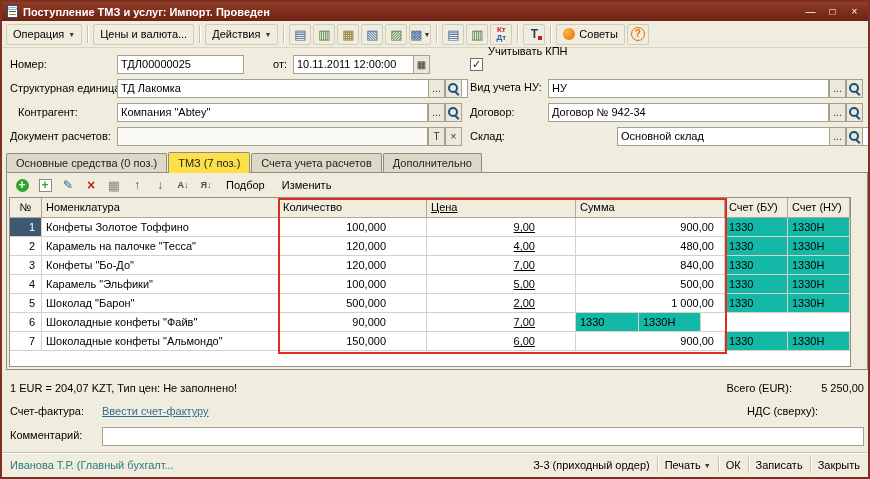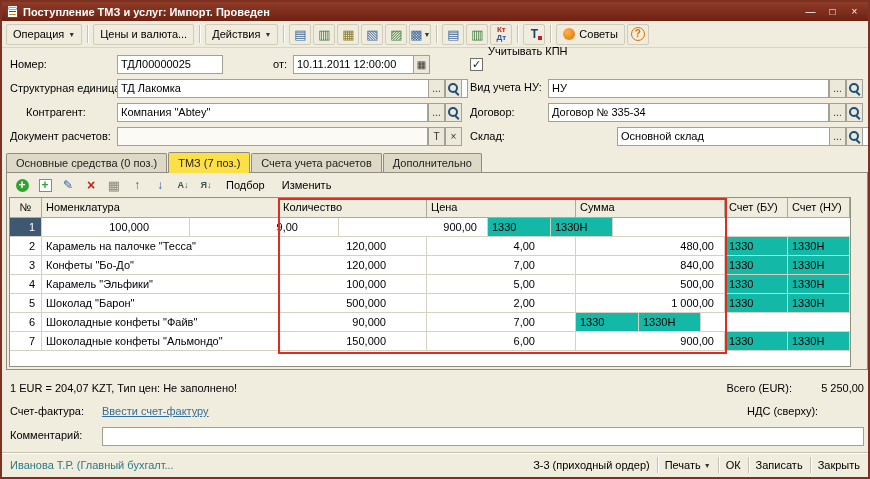--- a/index.html
+++ b/index.html
@@ -38,29 +38,29 @@
   .fb { position:absolute; width:17px; height:19px; background:#ECE9DA; border:1px solid #A3A193; font-size:10px;
     display:flex; align-items:center; justify-content:center; color:#333; }
   .mag { display:inline-block; position:relative; width:11px; height:11px; }
   .mag::before { content:""; position:absolute; left:0; top:0; width:6px; height:6px; border:2px solid #1d4e79; border-radius:50%; }
   .mag::after { content:""; position:absolute; left:8px; top:8px; width:5px; height:2px; background:#1d4e79;
     transform:rotate(45deg); transform-origin:0 0; }
   .cb { position:absolute; width:13px; height:13px; background:#fff; border:1px solid #707062; font-size:11px;
     line-height:11px; text-align:center; color:#1a1a1a; }
 
   
-  .lbl-number { left:8px; top:53px; }   .f-number { left:115px; top:53px; width:106px; }
+  .lbl-number { left:8px; top:53px; }   .f-number { left:115px; top:53px; width:127px; }
   .lbl-date { left:271px; top:53px; }   .f-date { left:291px; top:53px; width:137px; }
   .fb-cal { left:411px; top:53px; }
   .cb-kpn { left:468px; top:56px; }     .lbl-kpn { left:486px; top:40px; }
   .lbl-su { left:8px; top:77px; }       .f-su { left:115px; top:77px; width:351px; }
   .fb-su1 { left:426px; top:77px; }     .fb-su2 { left:443px; top:77px; }
   .lbl-nuv { left:468px; top:76px; }    .f-nuv { left:546px; top:77px; width:281px; }
   .fb-nu1 { left:827px; top:77px; }     .fb-nu2 { left:844px; top:77px; }
-  .lbl-ka { left:24px; top:101px; }      .f-ka { left:115px; top:101px; width:311px; }
+  .lbl-ka { left:16px; top:101px; }      .f-ka { left:115px; top:101px; width:311px; }
   .fb-ka1 { left:426px; top:101px; }    .fb-ka2 { left:443px; top:101px; }
   .lbl-dog { left:468px; top:101px; }   .f-dog { left:546px; top:101px; width:281px; }
   .fb-dog1 { left:827px; top:101px; }   .fb-dog2 { left:844px; top:101px; }
   .lbl-doc { left:8px; top:125px; }     .f-doc { left:115px; top:125px; width:311px; background:#fbfaf4; }
   .fb-doc1 { left:426px; top:125px; }   .fb-doc2 { left:443px; top:125px; }
   .lbl-skl { left:468px; top:125px; }   .f-skl { left:571px; top:125px; width:281px;margin-left:44px; }
   .fb-skl1 { left:827px; top:125px; }   .fb-skl2 { left:844px; top:125px; }
 
   
   .tabs { position:absolute; left:4px; top:150px; height:20px; display:flex; align-items:flex-end; gap:1px; }
@@ -78,21 +78,21 @@
   .delx { color:#c81e1e; font-weight:bold; font-size:14px; }
   .mvup, .mvdn { color:#2b58a0; font-weight:bold; font-size:12px; }
   .sortg { color:#44524f; font-size:9px; font-weight:bold; }
   .txtbtn { font-size:11px; padding:2px 7px; }
 
   .grid { position:absolute; left:2px; top:24px; width:842px; height:170px; background:#fff; border:1px solid #91907E; overflow:hidden; }
   .ghead { display:flex; height:20px; background:#F0EDDE; border-bottom:1px solid #ACA995; font-size:11px; }
   .ghead .hc { border-right:1px solid #ACA995; padding:3px 4px; white-space:nowrap; overflow:hidden; }
   .trow { display:flex; height:19px; font-size:11px; border-bottom:1px solid #D5D2C1; background:#fff; }
   .trow .c { border-right:1px solid #D5D2C1; padding:2px 4px; white-space:nowrap; overflow:hidden; line-height:14px; }
-  .wnum { width:32px; } .wname { width:237px; } .wqty { width:148px; } .wprice { width:149px; } .wsum { width:149px; }
+  .wnum { width:32px; } .wname { width:237px; } .wqty { width:148px; } .wprice { width:149px;text-decoration:underline; } .wsum { width:149px; }
   .wbu { width:63px; } .wnu { width:62px; }
   .trow .num { text-align:right; padding-right:6px; }
   .trow .qty, .trow .price { text-align:right; padding-right:40px; }
   .trow .sum { text-align:right; padding-right:10px; }
   .trow .acct { background:#14b8a6; }
   .trow .num.sel { background:#3E5871; color:#fff; }
   .ghead .hnum { text-align:center; }
   .red-rect { position:absolute; left:268px; top:0; width:449px; height:156px; border:2px solid #E02B20; pointer-events:none; z-index:5; }
 
   
@@ -210,21 +210,21 @@
       <span class="mag"></span>
     </span>
 
   <span class="lbl lbl-ka">Контрагент:</span>
   <span class="field f-ka">Компания "Abtey"</span>
   <span class="fb fb-ka1">...</span>
   <span class="fb fb-ka2">
       <span class="mag"></span>
     </span>
   <span class="lbl lbl-dog">Договор:</span>
-  <span class="field f-dog">Договор № 335-34</span>
+  <span class="field f-dog">Договор № 942-34</span>
   <span class="fb fb-dog1">...</span>
   <span class="fb fb-dog2">
       <span class="mag"></span>
     </span>
 
   <span class="lbl lbl-doc">Документ расчетов:</span>
   <span class="field f-doc"></span>
   <span class="fb fb-doc1">Т</span>
   <span class="fb fb-doc2">×</span>
   <span class="lbl lbl-skl">Склад:</span>
@@ -280,20 +280,21 @@
         <div class="hc wname">Номенклатура</div>
         <div class="hc wqty">Количество</div>
         <div class="hc wprice">Цена</div>
         <div class="hc wsum">Сумма</div>
         <div class="hc wbu">Счет (БУ)</div>
         <div class="hc wnu">Счет (НУ)</div>
       </div>
       <div>
           <div class="trow">
             <div class="c num wnum sel">1</div>
+            <div class="c name wname">Конфеты Золотое Тоффино</div>
             <div class="c qty wqty">100,000</div>
             <div class="c price wprice">9,00</div>
             <div class="c sum wsum">900,00</div>
             <div class="c acct wbu">1330</div>
             <div class="c acct wnu">1330Н</div>
           </div>
           <div class="trow">
             <div class="c num wnum">2</div>
             <div class="c name wname">Карамель на палочке "Тесса"</div>
             <div class="c qty wqty">120,000</div>

